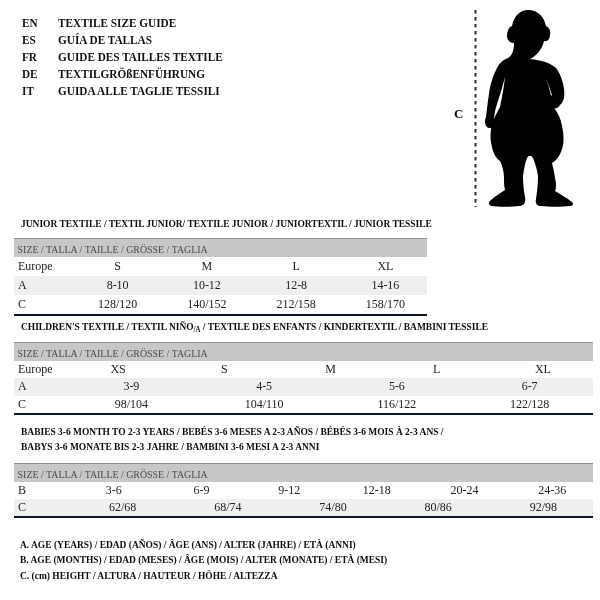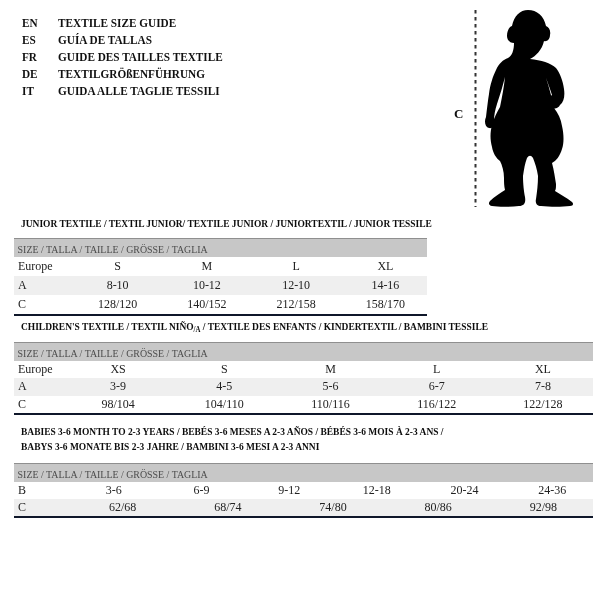--- a/index.html
+++ b/index.html
@@ -141,21 +141,21 @@
         <span class="t-label">Europe</span>
         <span class="t-cell">S</span>
         <span class="t-cell">M</span>
         <span class="t-cell">L</span>
         <span class="t-cell">XL</span>
       </div>
       <div class="t-row zebra">
         <span class="t-label">A</span>
         <span class="t-cell">8-10</span>
         <span class="t-cell">10-12</span>
-        <span class="t-cell">12-10</span>
+        <span class="t-cell">12-8</span>
         <span class="t-cell">14-16</span>
       </div>
       <div class="t-row">
         <span class="t-label">C</span>
         <span class="t-cell">128/120</span>
         <span class="t-cell">140/152</span>
         <span class="t-cell">212/158</span>
         <span class="t-cell">158/170</span>
       </div>
     </div>
@@ -172,27 +172,25 @@
         <span class="t-cell">M</span>
         <span class="t-cell">L</span>
         <span class="t-cell">XL</span>
       </div>
       <div class="t-row zebra">
         <span class="t-label">A</span>
         <span class="t-cell">3-9</span>
         <span class="t-cell">4-5</span>
         <span class="t-cell">5-6</span>
         <span class="t-cell">6-7</span>
-        <span class="t-cell">7-8</span>
       </div>
       <div class="t-row">
         <span class="t-label">C</span>
         <span class="t-cell">98/104</span>
         <span class="t-cell">104/110</span>
-        <span class="t-cell">110/116</span>
         <span class="t-cell">116/122</span>
         <span class="t-cell">122/128</span>
       </div>
     </div>
 
   <div class="table-title title-babies">
       <div class="title-line"><span>BABIES 3-6 MONTH TO 2-3 YEARS / BEBÉS 3-6 MESES A 2-3 AÑOS / BÉBÉS 3-6 MOIS À 2-3 ANS /</span></div>
       <div class="title-line"><span>BABYS 3-6 MONATE BIS 2-3 JAHRE / BAMBINI 3-6 MESI A 2-3 ANNI</span></div>
     </div>
   <div class="stable t2">
@@ -209,14 +207,19 @@
       <div class="t-row zebra">
         <span class="t-label">C</span>
         <span class="t-cell">62/68</span>
         <span class="t-cell">68/74</span>
         <span class="t-cell">74/80</span>
         <span class="t-cell">80/86</span>
         <span class="t-cell">92/98</span>
       </div>
     </div>
 
+  <div class="legend" id="legendBlock">
+      <div class="legend-line">A. AGE (YEARS) / EDAD (AÑOS) / ÂGE (ANS) / ALTER (JAHRE) / ETÀ (ANNI)</div>
+      <div class="legend-line">B. AGE (MONTHS) / EDAD (MESES) / ÂGE (MOIS) / ALTER (MONATE) / ETÀ (MESI)</div>
+      <div class="legend-line">C. (cm) HEIGHT / ALTURA / HAUTEUR / HÖHE / ALTEZZA</div>
+    </div>
 
 </div>
 
 </body></html>

